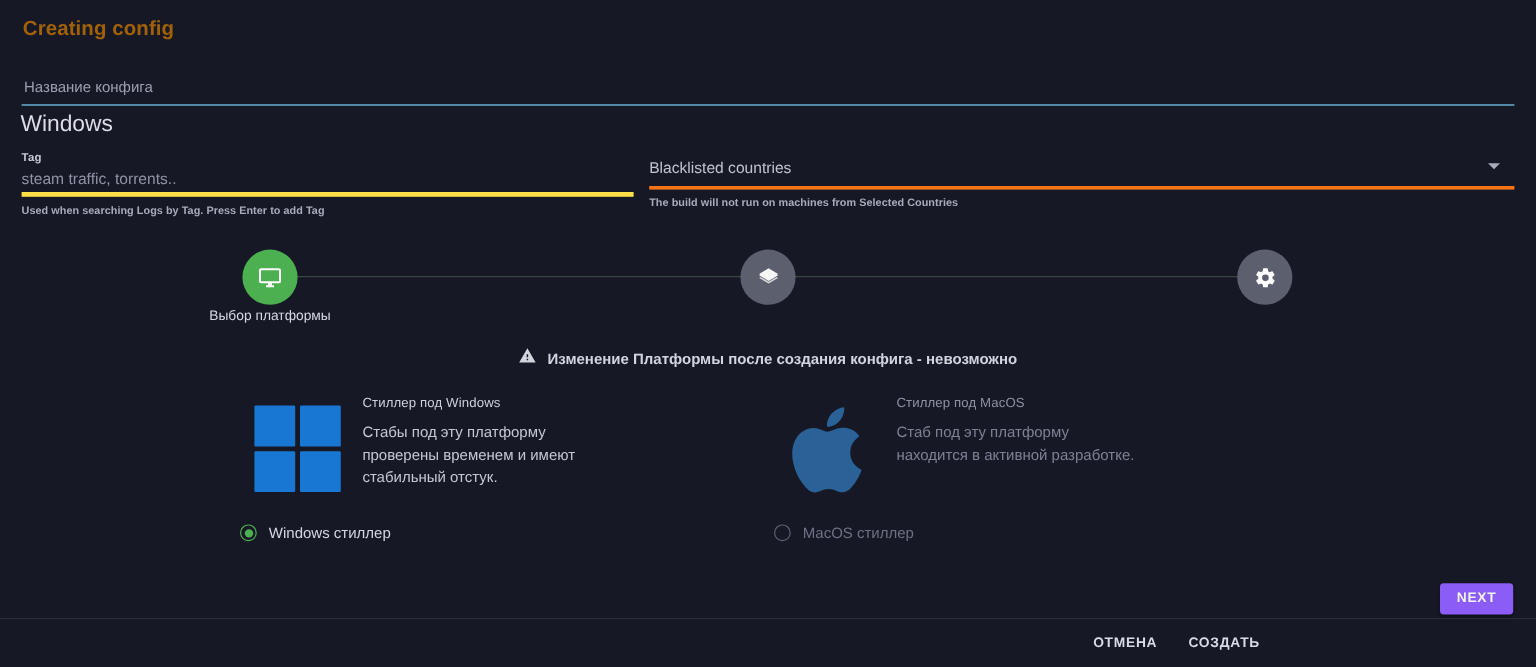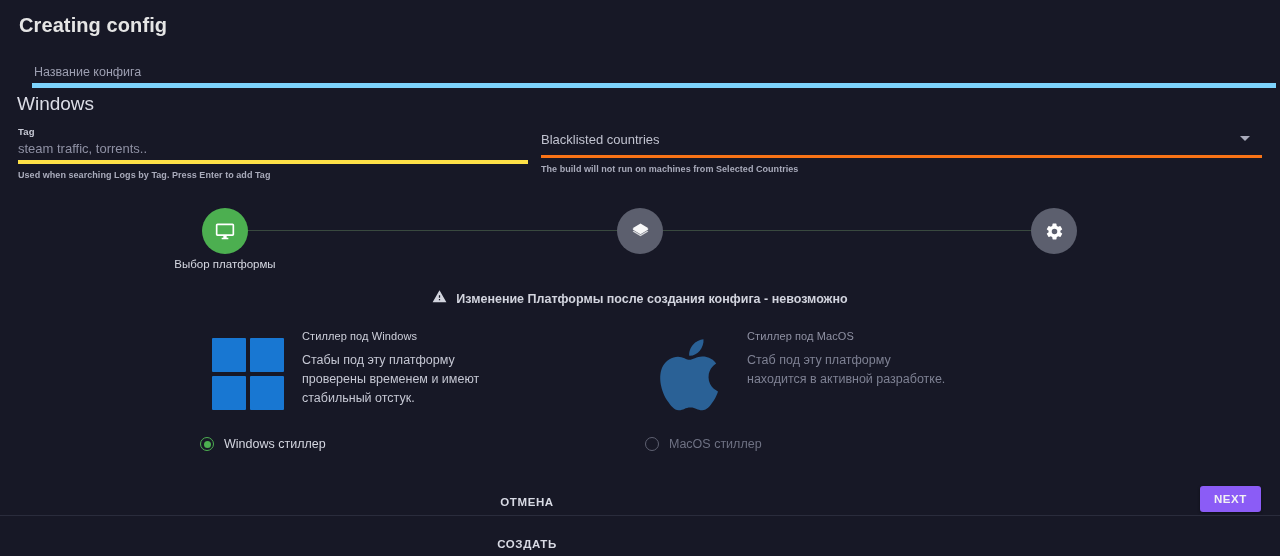--- a/index.html
+++ b/index.html
@@ -17,35 +17,35 @@
     width: 1280px;
     height: 556px;
     background: #171826;
   }
 
   
   .dialog-title {
     position: absolute;
     left: 19px;
     top: 14px;
-    font-size: 20px;
-    font-weight: bold;
-    color: #e5e5e5;
+    font-size: 17px;
+    font-weight: bold;
+    color: #a16207;
     letter-spacing: 0.1px;
     text-align: center;
   }
 
   
   .config-name-field {
     position: absolute;
-    left: 32px;
+    left: 18px;
     top: 62px;
     width: 1244px;
     height: 26px;
-    border-bottom: 5px solid #7dd3fc;
+    border-bottom: 1px solid #7dd3fc;
   }
   .config-name-input {
     width: 100%;
     height: 100%;
     background: transparent;
     border: none;
     outline: none;
     color: #cfd1dc;
     font-family: "Liberation Sans", sans-serif;
     font-size: 12.5px;
@@ -310,21 +310,20 @@
     position: absolute;
     left: 0;
     top: 516px;
     width: 1076px;
     height: 40px;
     display: flex;
     align-items: center;
     justify-content: flex-end;
     gap: 18px;
     padding-right: 22px;
-    flex-direction: column;
   }
   .text-button {
     background: transparent;
     border: none;
     color: #d8dae4;
     font-family: "Liberation Sans", sans-serif;
     font-size: 11.5px;
     font-weight: bold;
     letter-spacing: 0.6px;
     cursor: pointer;

